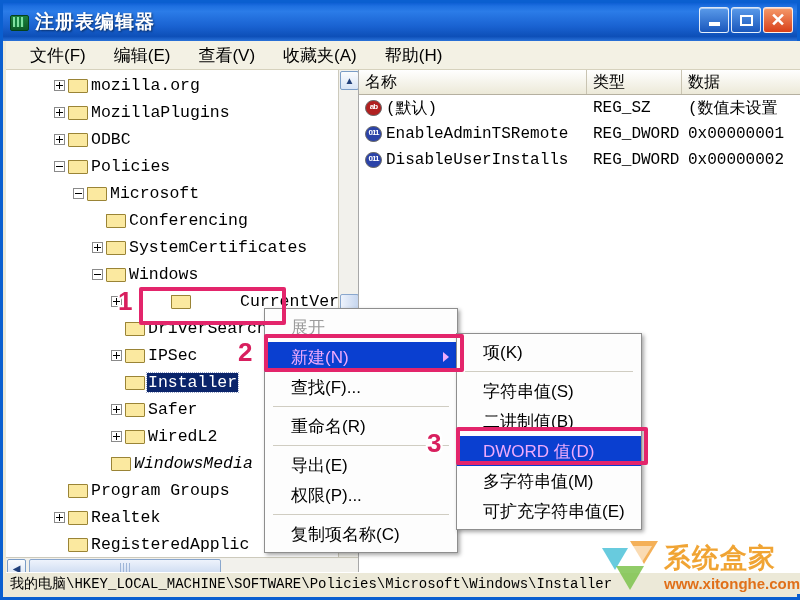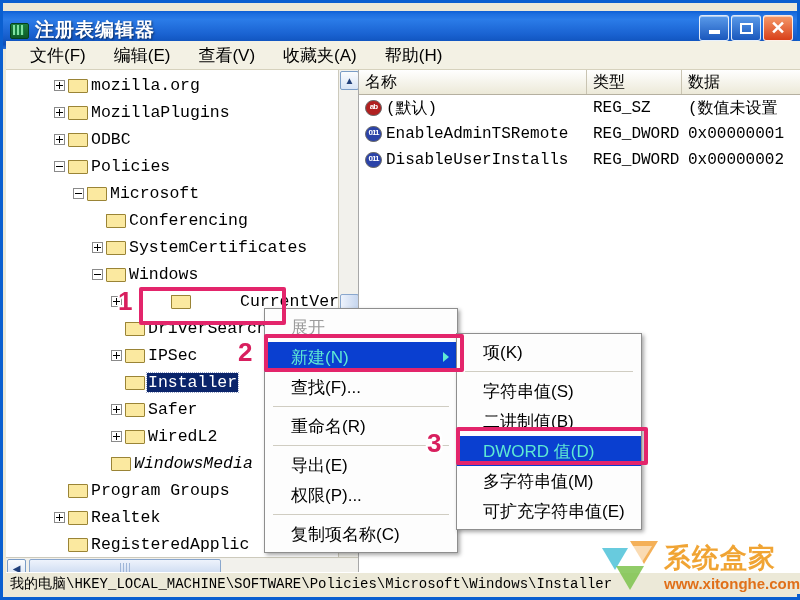--- a/index.html
+++ b/index.html
@@ -17,21 +17,21 @@
 
   
   .win-frame {
     position: absolute; left: 0; top: 0;
     width: 800px; height: 600px;
     box-sizing: border-box;
     border: 3px solid #0a5fd0;
     background: #ece9d8;
   }
   .titlebar {
-    position: absolute; left: 0; top: 8px;
+    position: absolute; left: 0; top: 0;
     width: 100%; height: 38px;
     background: linear-gradient(180deg,#0e5fd4 0%,#1d6fe0 8%,#2b7ce8 22%,#1a63d2 60%,#0d4fb8 88%,#2a72d8 100%);
     display: flex; align-items: center;
   }
   .title-icon {
     width: 20px; height: 20px; margin-left: 6px; margin-right: 6px;
     position: relative; flex: none;
   }
   .title-icon .bdy {
     position: absolute; left: 1px; top: 3px; width: 17px; height: 14px;
@@ -253,21 +253,21 @@
     font-family: "Liberation Sans", sans-serif;
     z-index: 40;
   }
   .ctx-item {
     height: 30px; display: flex; align-items: center;
     padding: 0 14px 0 26px; font-size: 17px; color: #000;
     white-space: nowrap; position: relative;
   }
   .ctx-item.disabled { color: #9b9b9b; }
   .ctx-item.hl {
-    background: #0a3fd0; color: #5eead4;
+    background: #0a3fd0; color: #f0abfc;
   }
   .ctx-sep {
     height: 1px; background: #d0cdc2; margin: 4px 8px;
   }
   .ctx-arrow {
     position: absolute; right: 8px; top: 50%; margin-top: -5px;
     width: 0; height: 0;
     border-left: 6px solid currentColor;
     border-top: 5px solid transparent;
     border-bottom: 5px solid transparent;

